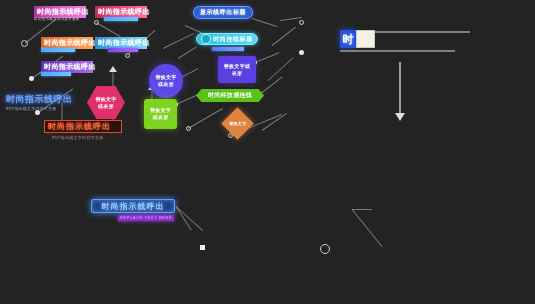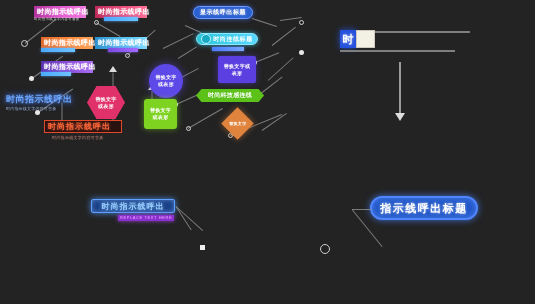--- a/index.html
+++ b/index.html
@@ -348,23 +348,20 @@
   <div class="pill pill-blue" style="left:193px; top:6px; width:60px; height:13px; font-size:6px;">
     <span>显示线呼出标题</span>
   </div>
 
   <div class="pill pill-cyan" style="left:196px; top:33px; width:62px; height:12px; font-size:6px; padding:0 3px;">
     <span class="bullet"></span>
     <span>时尚连线标题</span>
   </div>
   <div class="underbar" style="left:212px; top:47px; width:32px; background:linear-gradient(90deg,#4a7aff,#78a8ff); box-shadow:0 0 3px rgba(90,150,255,.8);"></div>
 
-  <div class="pill pill-outline-blue" style="left:370px; top:196px; width:108px; height:24px; font-size:11px; letter-spacing:1.5px;">
-    <span>指示线呼出标题</span>
-  </div>
 
   <div class="line" style="left:352px; top:209px; width:20px;"></div>
   <div class="line" style="left:352px; top:209px; width:48px; transform:rotate(51deg);"></div>
   <div class="dot-ring" style="left:320px; top:244px; width:10px; height:10px;"></div>
 
   <div class="shape hex hex-crimson" style="left:87px; top:86px; width:38px; height:33px;">
     <span style="width:24px;">替换文字或表形</span>
   </div>
 
   <div class="shape circ-violet" style="left:149px; top:64px; width:34px; height:34px;">

